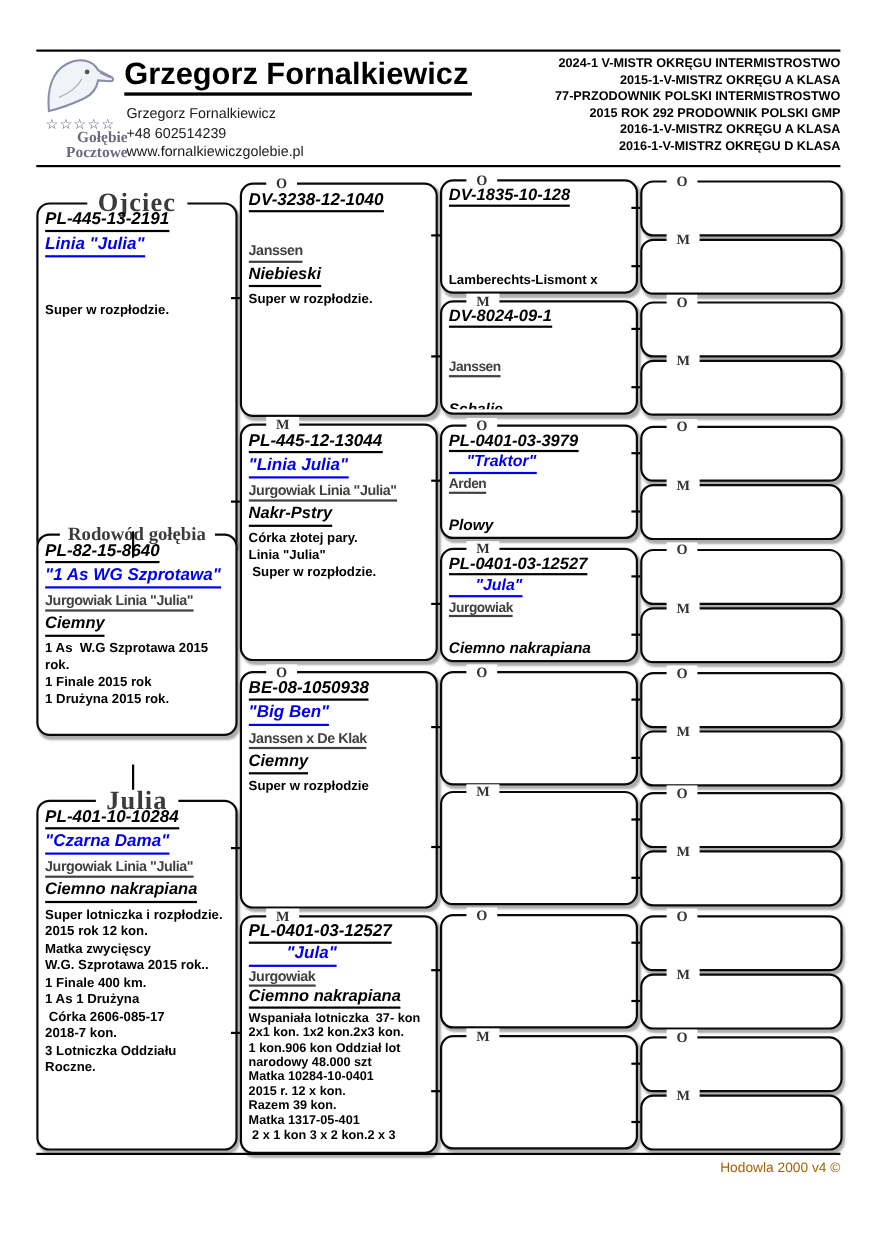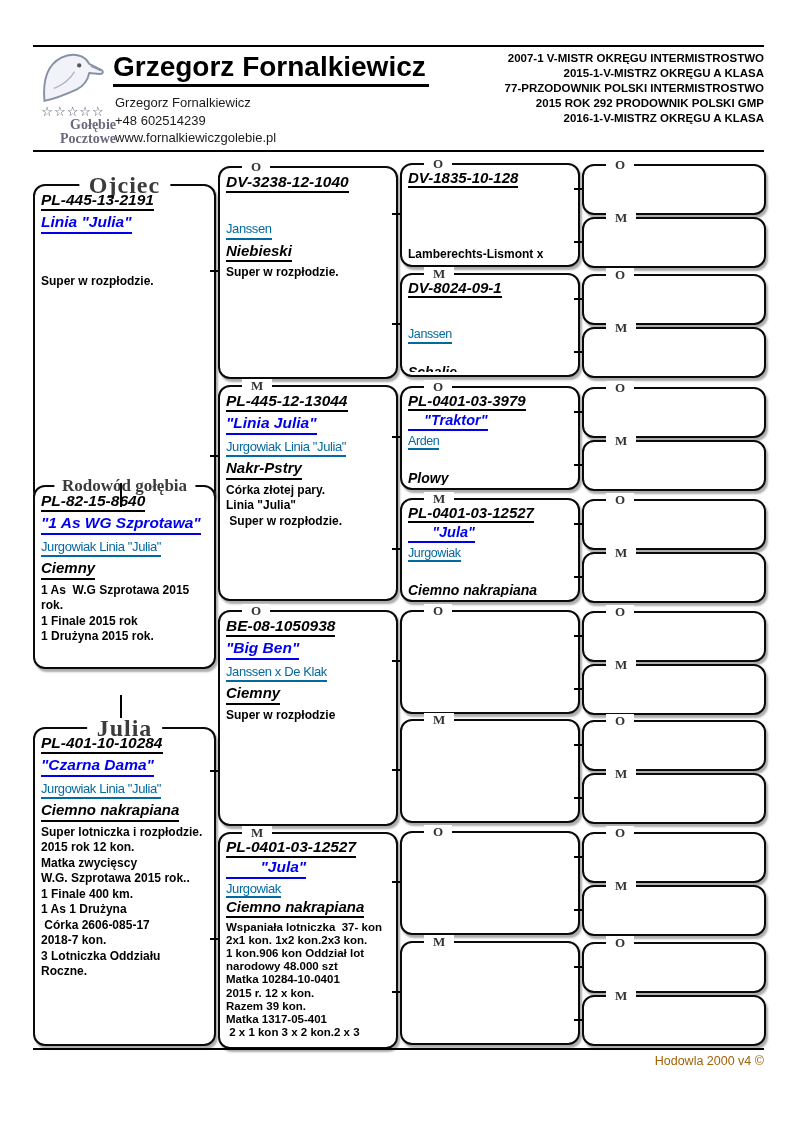--- a/index.html
+++ b/index.html
@@ -25,21 +25,21 @@
   .legend.mid{left:50%;transform:translateX(-50%);top:-10px;font-size:17px;padding:0 8px;}
   .legend.small{left:22px;top:-8px;font-size:13px;padding:0 9px;color:#333;}
   .content{position:absolute;left:6px;right:3px;top:4px;bottom:3px;overflow:hidden;}
   .ln{line-height:1.25;margin:0 0 1px 0;}
   .compact .ln{line-height:1.18;margin:0;}
   .c3 .ln{line-height:1.15;margin:0;}
   .u{display:inline-block;white-space:pre;border-bottom:2px solid;padding-bottom:0;}
   .u:empty{border-bottom:none;}
   .ring{font-weight:bold;font-style:italic;font-size:15.5px;color:#000;}
   .name{font-weight:bold;font-style:italic;font-size:15.5px;color:#0000ee;}
-  .strain{font-weight:normal;font-size:13px;letter-spacing:-0.4px;color:#0369a1;}
+  .strain{font-weight:bold;font-size:13px;letter-spacing:-0.4px;color:#404040;}
   .colr{font-weight:bold;font-style:italic;font-size:15px;color:#000;}
   .desc{font-weight:bold;font-size:12px;line-height:15.5px;white-space:pre;margin-top:3px;color:#000;}
   .desc.tight{font-size:11.5px;line-height:13.2px;}
   .c3 .ring{font-size:15px;}
   .c3 .name{font-size:14.5px;}
   .c3 .strain{font-size:12.5px;}
   .c3 .colr{font-size:14px;margin-top:20px;}
   .c3 .desc{font-size:11.2px;line-height:13px;margin-top:2px;}
   .bottom-desc{position:absolute;left:6px;bottom:4px;font-weight:bold;font-size:12px;white-space:pre;}
   .gap24{height:24px;} .gap26{height:26px;} .gap36{height:36px;}
@@ -69,25 +69,26 @@
   </div>
 
   <div class="h-title">Grzegorz Fornalkiewicz</div>
   <div class="contact">
     <div>Grzegorz Fornalkiewicz</div>
     <div>+48 602514239</div>
     <div>www.fornalkiewiczgolebie.pl</div>
   </div>
 
   <div class="achv">
-    <div>2007-1 V-MISTR OKRĘGU INTERMISTROSTWO</div>
+    <div>2024-1 V-MISTR OKRĘGU INTERMISTROSTWO</div>
     <div>2015-1-V-MISTRZ OKRĘGU A KLASA</div>
     <div>77-PRZODOWNIK POLSKI INTERMISTROSTWO</div>
     <div>2015 ROK 292 PRODOWNIK POLSKI GMP</div>
     <div>2016-1-V-MISTRZ OKRĘGU A KLASA</div>
+    <div>2016-1-V-MISTRZ OKRĘGU D KLASA</div>
   </div>
 
   <div id="tree">
 
     <div class="pbox" style="left:33px;top:184px;width:179px;height:315px">
       <span class="legend big">Ojciec</span>
       <div class="content">
         <div class="ln"><span class="u ring">PL-445-13-2191</span></div>
         <div class="ln"><span class="u name">Linia "Julia"</span></div>
         <div class="gap36"></div>

